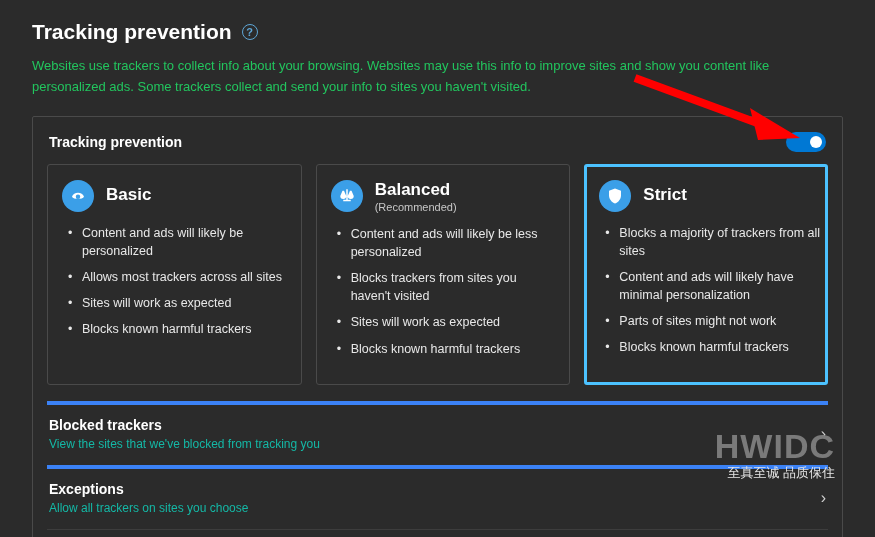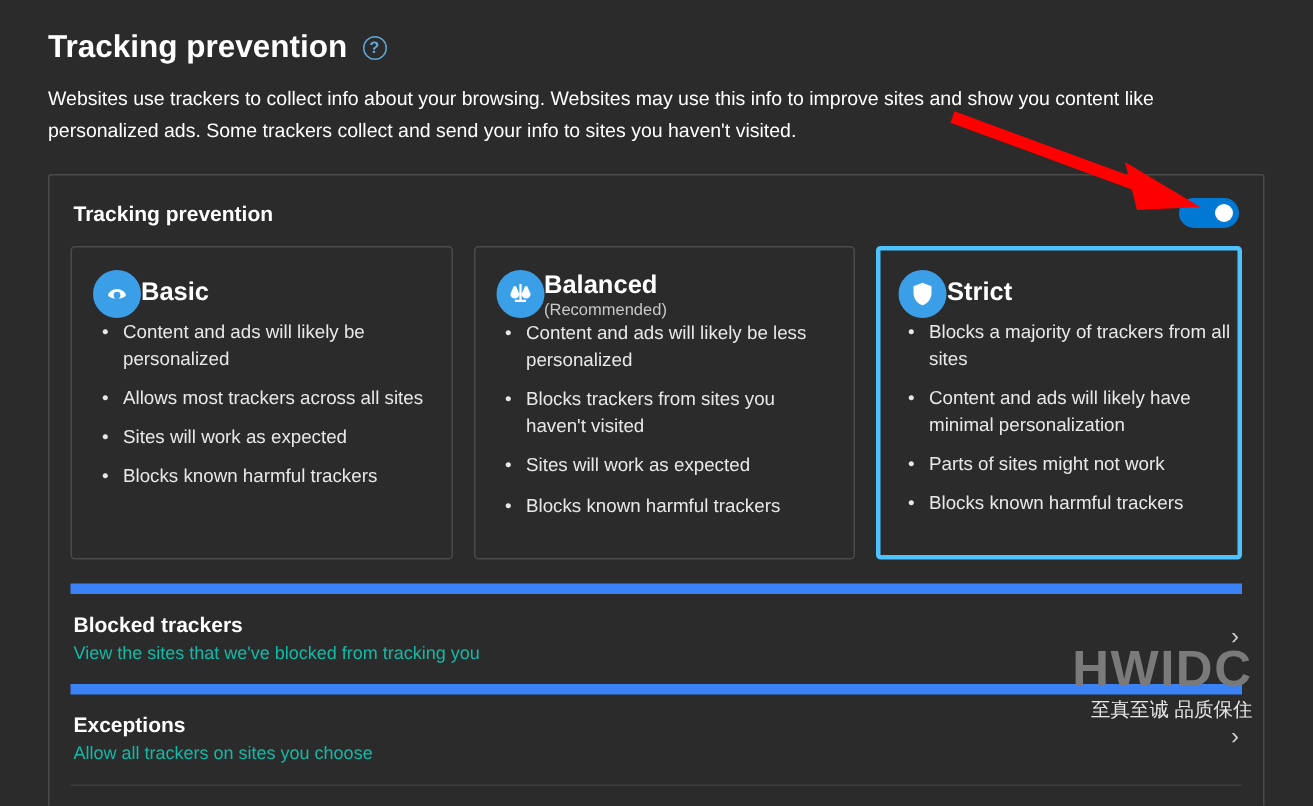--- a/index.html
+++ b/index.html
@@ -14,21 +14,21 @@
     position: relative;
   }
   .page { padding: 20px 32px 0 32px; }
   .title-row { display: flex; align-items: center; gap: 10px; margin-bottom: 12px; }
   .page-title { font-size: 21px; font-weight: 600; }
   .help-icon {
     width: 16px; height: 16px; border: 1px solid #5ea6d6; border-radius: 50%;
     display: inline-flex; align-items: center; justify-content: center;
     color: #5ea6d6; font-size: 11px; font-weight: 600;
   }
-  .description { font-size: 13px; line-height: 1.6; color: #ffffff; margin-bottom: 18px; }
+  .description { font-size: 13px; line-height: 1.6; color: #22c55e; margin-bottom: 18px; }
 
   .panel { border: 1px solid #4a4a4a; border-radius: 2px; padding: 15px 14px 0 14px; position: relative; }
 
   .panel-header { display: flex; justify-content: space-between; align-items: center; margin-bottom: 12px; padding: 0 2px; }
   .panel-label { font-size: 14px; font-weight: 600; }
 
   .toggle {
     width: 40px; height: 20px; background: #0078d4; border-radius: 10px;
     position: relative; cursor: pointer;
   }
@@ -36,42 +36,42 @@
     width: 12px; height: 12px; background: #fff; border-radius: 50%;
     position: absolute; top: 4px; right: 4px;
   }
 
   .cards { display: flex; gap: 14px; margin-bottom: 16px; }
   .card {
     flex: 1; border: 1px solid #4a4a4a; border-radius: 3px;
     padding: 15px 14px 18px 14px; cursor: pointer;
   }
   .card.selected { border: 3px solid #4cc2ff; padding: 13px 1px 16px 12px; }
-  .card-header { display: flex; align-items: center; }
+  .card-header { display: flex; align-items: center; gap: 12px; margin-bottom: 12px; }
   .card-header.has-sub { align-items: center; }
   .card-icon {
     width: 32px; height: 32px; border-radius: 50%; background: #3b9fe8;
     display: flex; align-items: center; justify-content: center; flex-shrink: 0;
   }
   .card-icon svg { width: 18px; height: 18px; fill: #fff; }
   .card-title { font-size: 17px; font-weight: 600; line-height: 1.2; }
   .card-sub { font-size: 11px; color: #c8c8c8; margin-top: 1px; }
   .card-title-wrap { display: flex; flex-direction: column; }
 
   .card ul { list-style: none; padding-left: 4px; }
   .card li {
     position: relative; padding-left: 16px; font-size: 12.5px;
     color: #e8e8e8; line-height: 1.45; margin-bottom: 8px;
   }
   .card li::before {
     content: "•"; position: absolute; left: 2px; top: 0; color: #e8e8e8;
   }
 
   .row {
-    padding: 12px 2px 14px 2px; border-top: 7px solid #3b82f6;
+    padding: 12px 2px 14px 2px; border-top: 4px solid #3b82f6;
     display: flex; justify-content: space-between; align-items: center;
     cursor: pointer;
   }
   .row:first-of-type { border-top: none; }
   .row-text .row-title { font-size: 14px; font-weight: 600; }
   .row-text .row-sub { font-size: 12px; color: #14b8a6; margin-top: 4px; }
   .chevron { color: #cfcfcf; font-size: 16px; }
 
   .row.inprivate { padding: 14px 2px 14px 2px; border-top: 1px solid #3d3d3d; }
 

